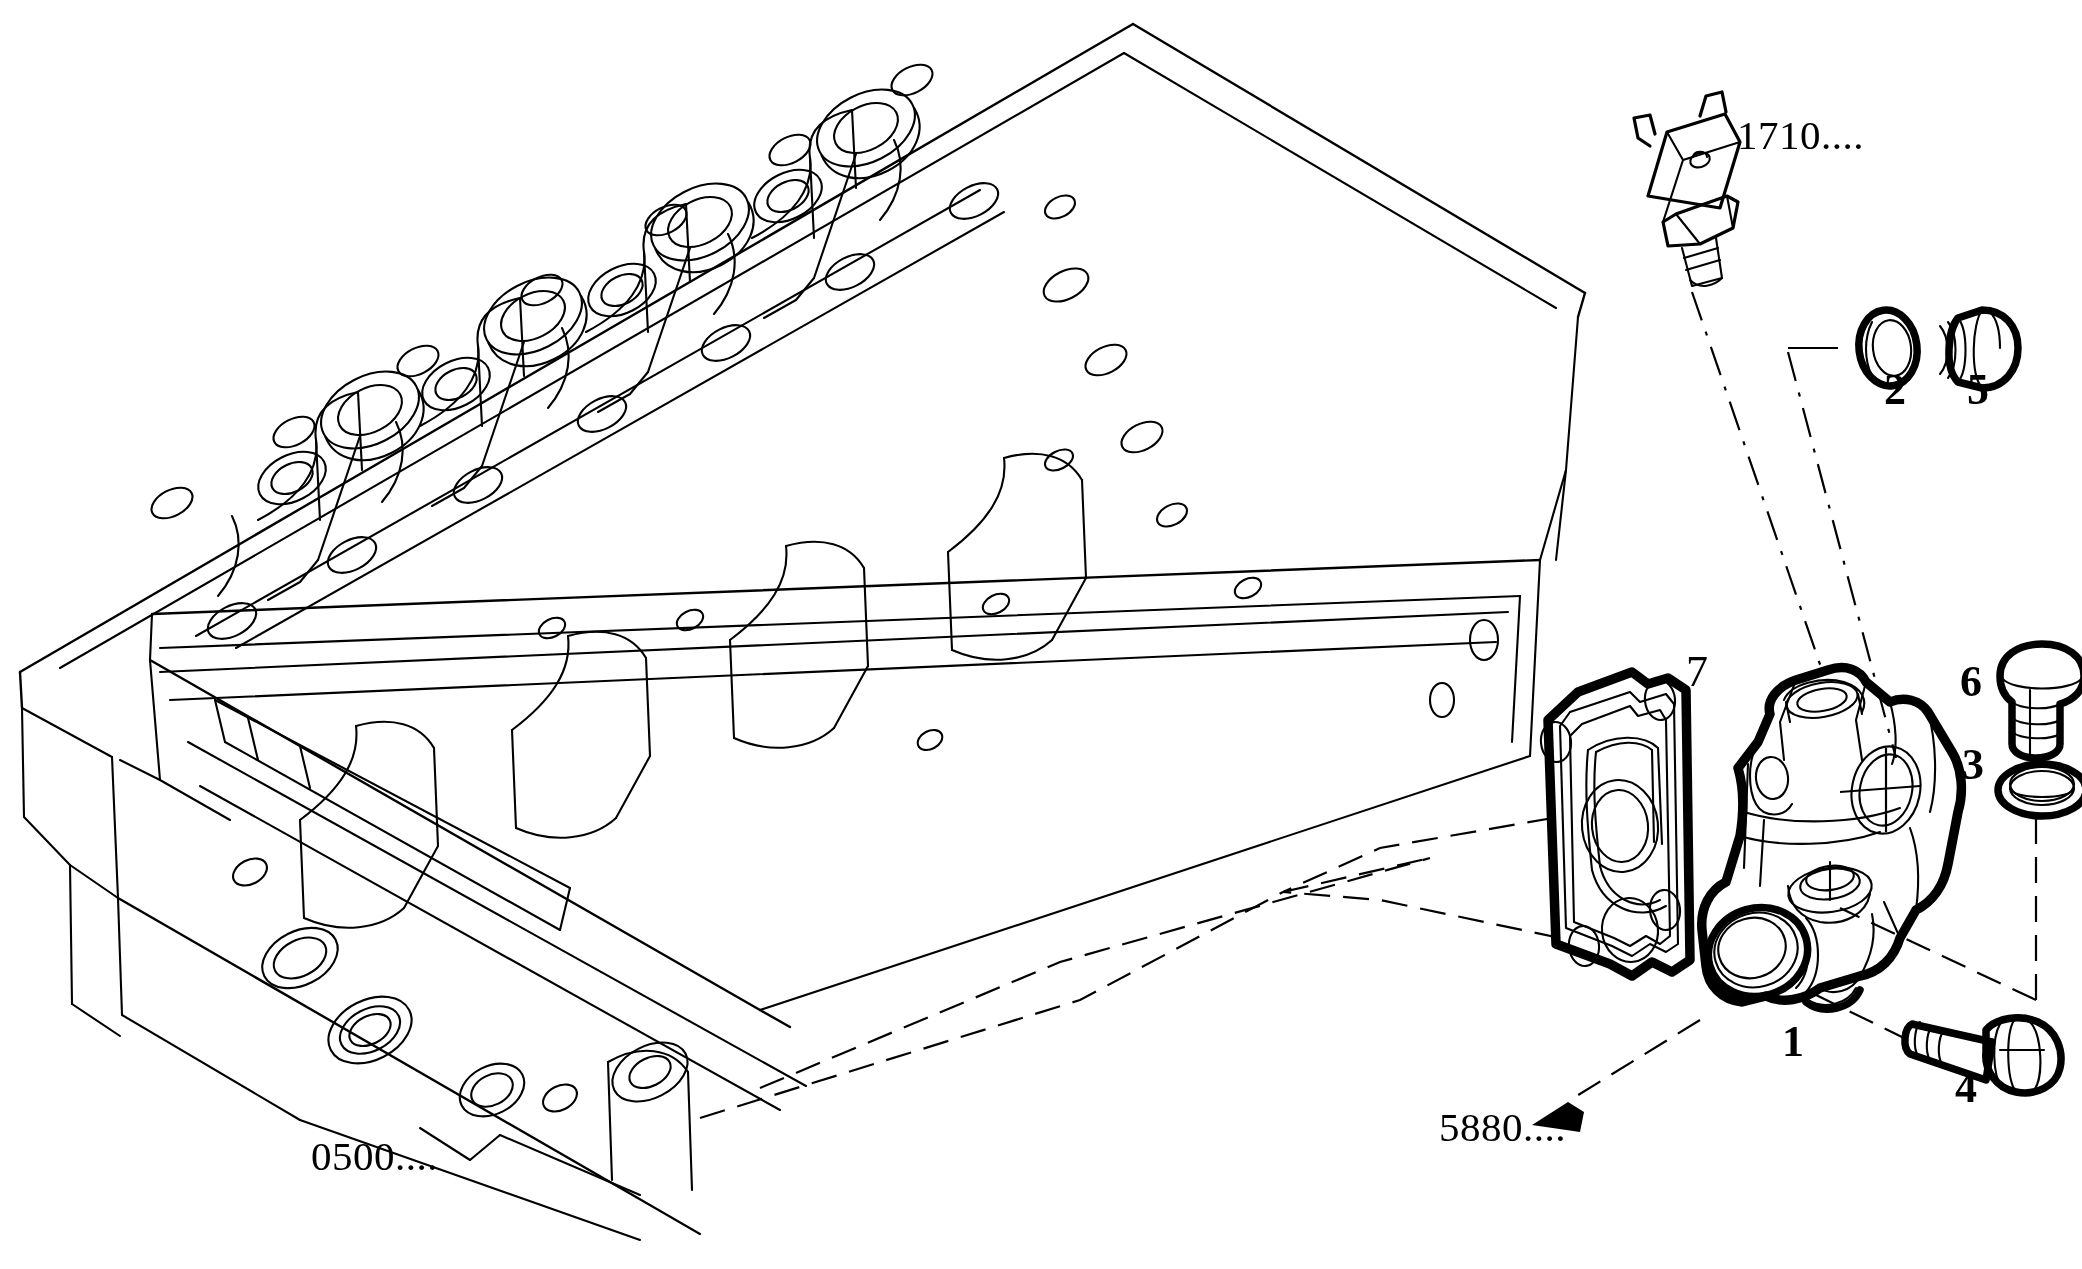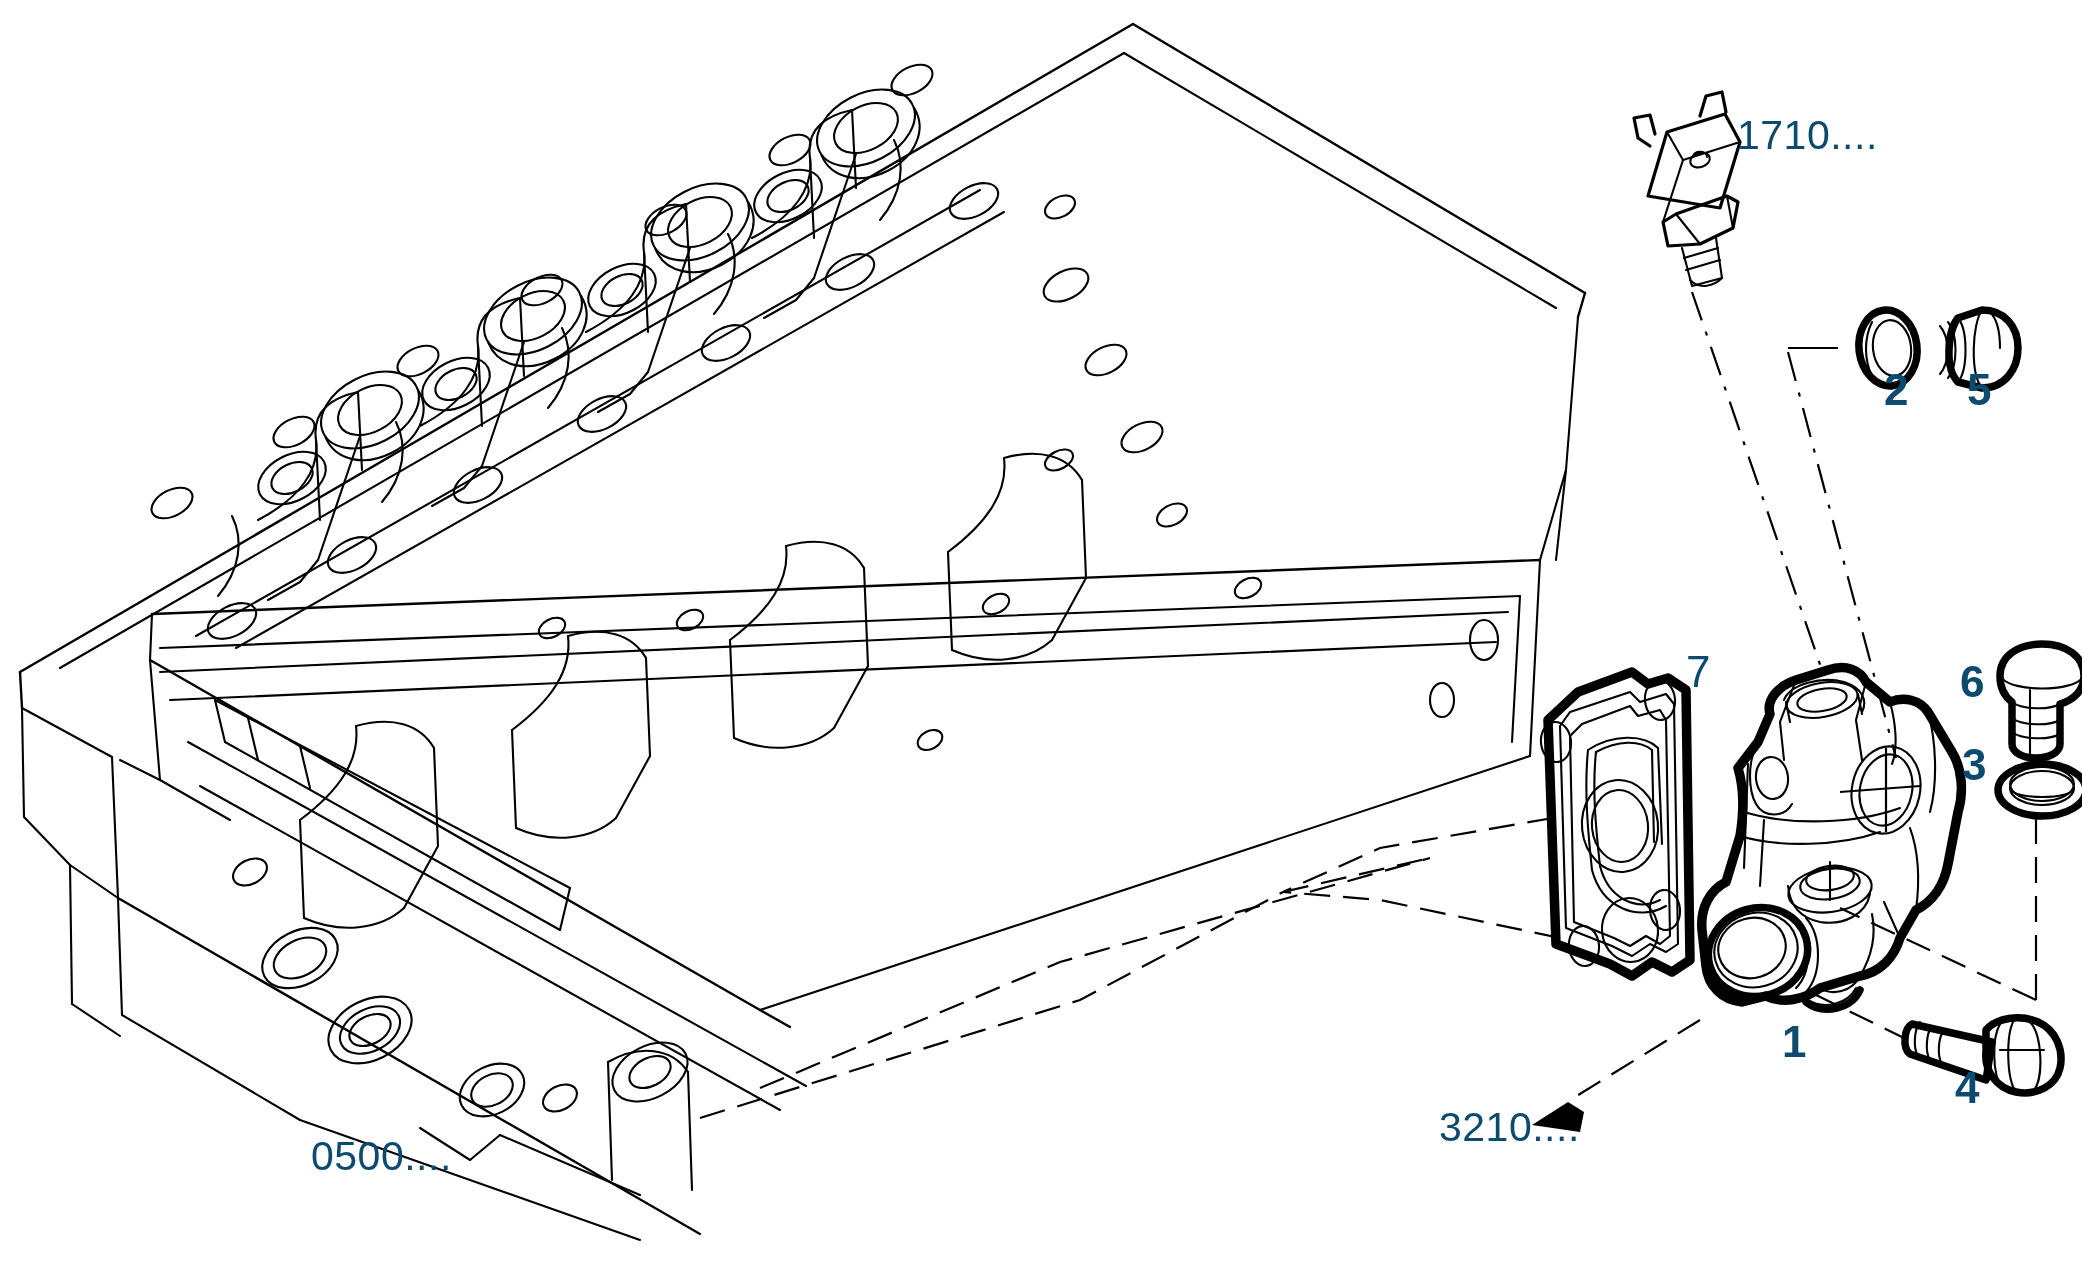--- a/index.html
+++ b/index.html
@@ -29,22 +29,22 @@
   .thin2 { fill: none; stroke: #000; stroke-width: 2.4; stroke-linecap: round; stroke-linejoin: round; }
   .med   { fill: none; stroke: #000; stroke-width: 3.2; stroke-linecap: round; stroke-linejoin: round; }
   .bold  { fill: none; stroke: #000; stroke-width: 7.5; stroke-linecap: round; stroke-linejoin: round; }
   .bold2 { fill: none; stroke: #000; stroke-width: 9.5; stroke-linecap: round; stroke-linejoin: round; }
   .lead  { fill: none; stroke: #000; stroke-width: 2.2; stroke-dasharray: 26 13; stroke-linecap: butt; }
   .leadc { fill: none; stroke: #000; stroke-width: 2.2; stroke-dasharray: 30 12 4 12; stroke-linecap: butt; }
   .solidlead { fill: none; stroke: #000; stroke-width: 2.2; }
   .fillblack { fill: #000; stroke: none; }
   .lbl {
     position: absolute;
-    color: #0c4a6e;
-    font-family: Liberation Sans, sans-serif;
+    color: #000000;
+    font-family: Liberation Serif, serif;
     white-space: nowrap;
     line-height: 1;
     user-select: none;
   }
   .lbl-group { font-size: 41px; letter-spacing: 0.5px; }
   .lbl-num   { font-size: 44px; font-weight: 600; }
   .lbl-num-thin { font-size: 44px; font-weight: 400; }
 </style>
 </head>
 <body>
@@ -469,21 +469,21 @@
       <path class="lead" d="M1700,1020 L1570,1100"></path>
       <polygon class="fillblack" points="1568,1102 1532,1125 1580,1132 1584,1112"></polygon>
     </g>
 
   </svg>
 
   <div class="lbl lbl-group" style="left:1737px; top:115px;">1710....</div>
 
   <div class="lbl lbl-group" style="left:311px; top:1136px;">0500....</div>
 
-  <div class="lbl lbl-group" style="left:1439px; top:1107px;">3210....</div>
+  <div class="lbl lbl-group" style="left:1439px; top:1107px;">5880....</div>
 
   <div class="lbl lbl-num" style="left:1782px; top:1020px;">1</div>
 
   <div class="lbl lbl-num" style="left:1884px; top:368px;">2</div>
 
   <div class="lbl lbl-num" style="left:1962px; top:743px;">3</div>
 
   <div class="lbl lbl-num" style="left:1955px; top:1066px;">4</div>
 
   <div class="lbl lbl-num" style="left:1967px; top:368px;">5</div>

